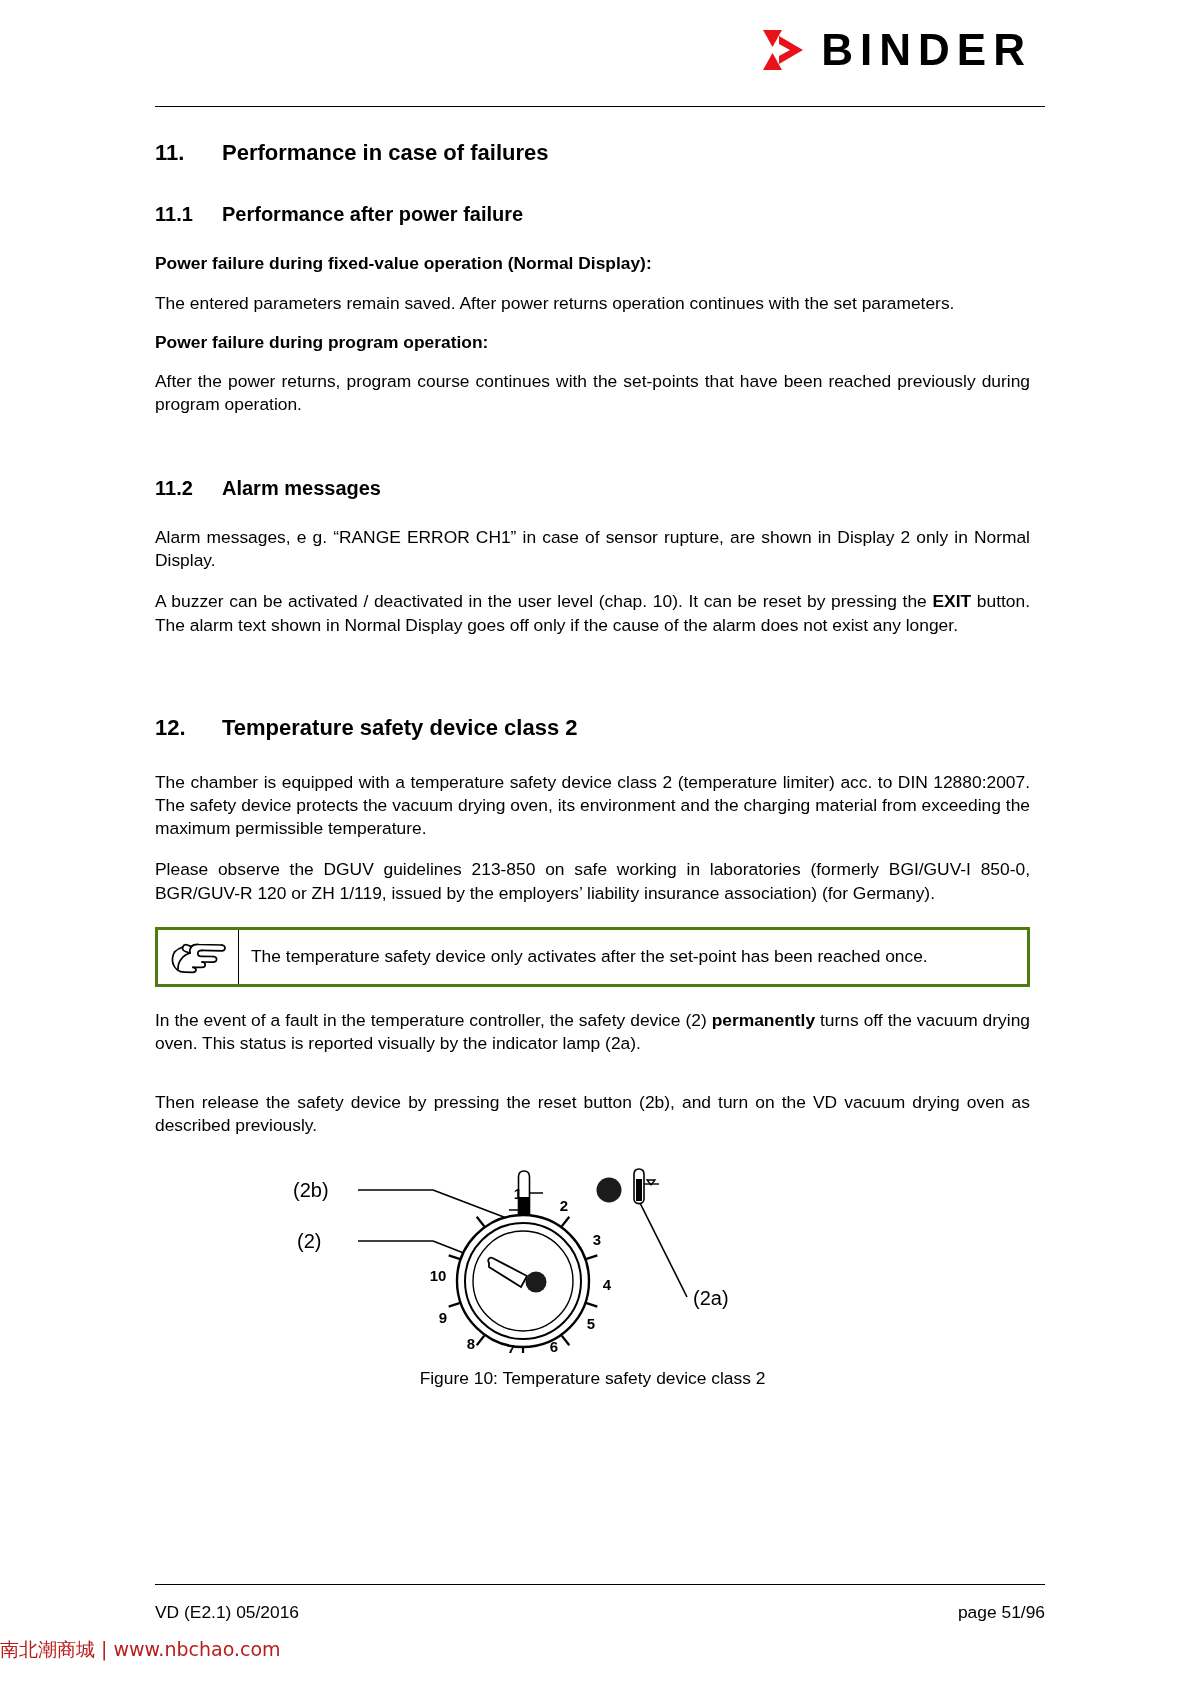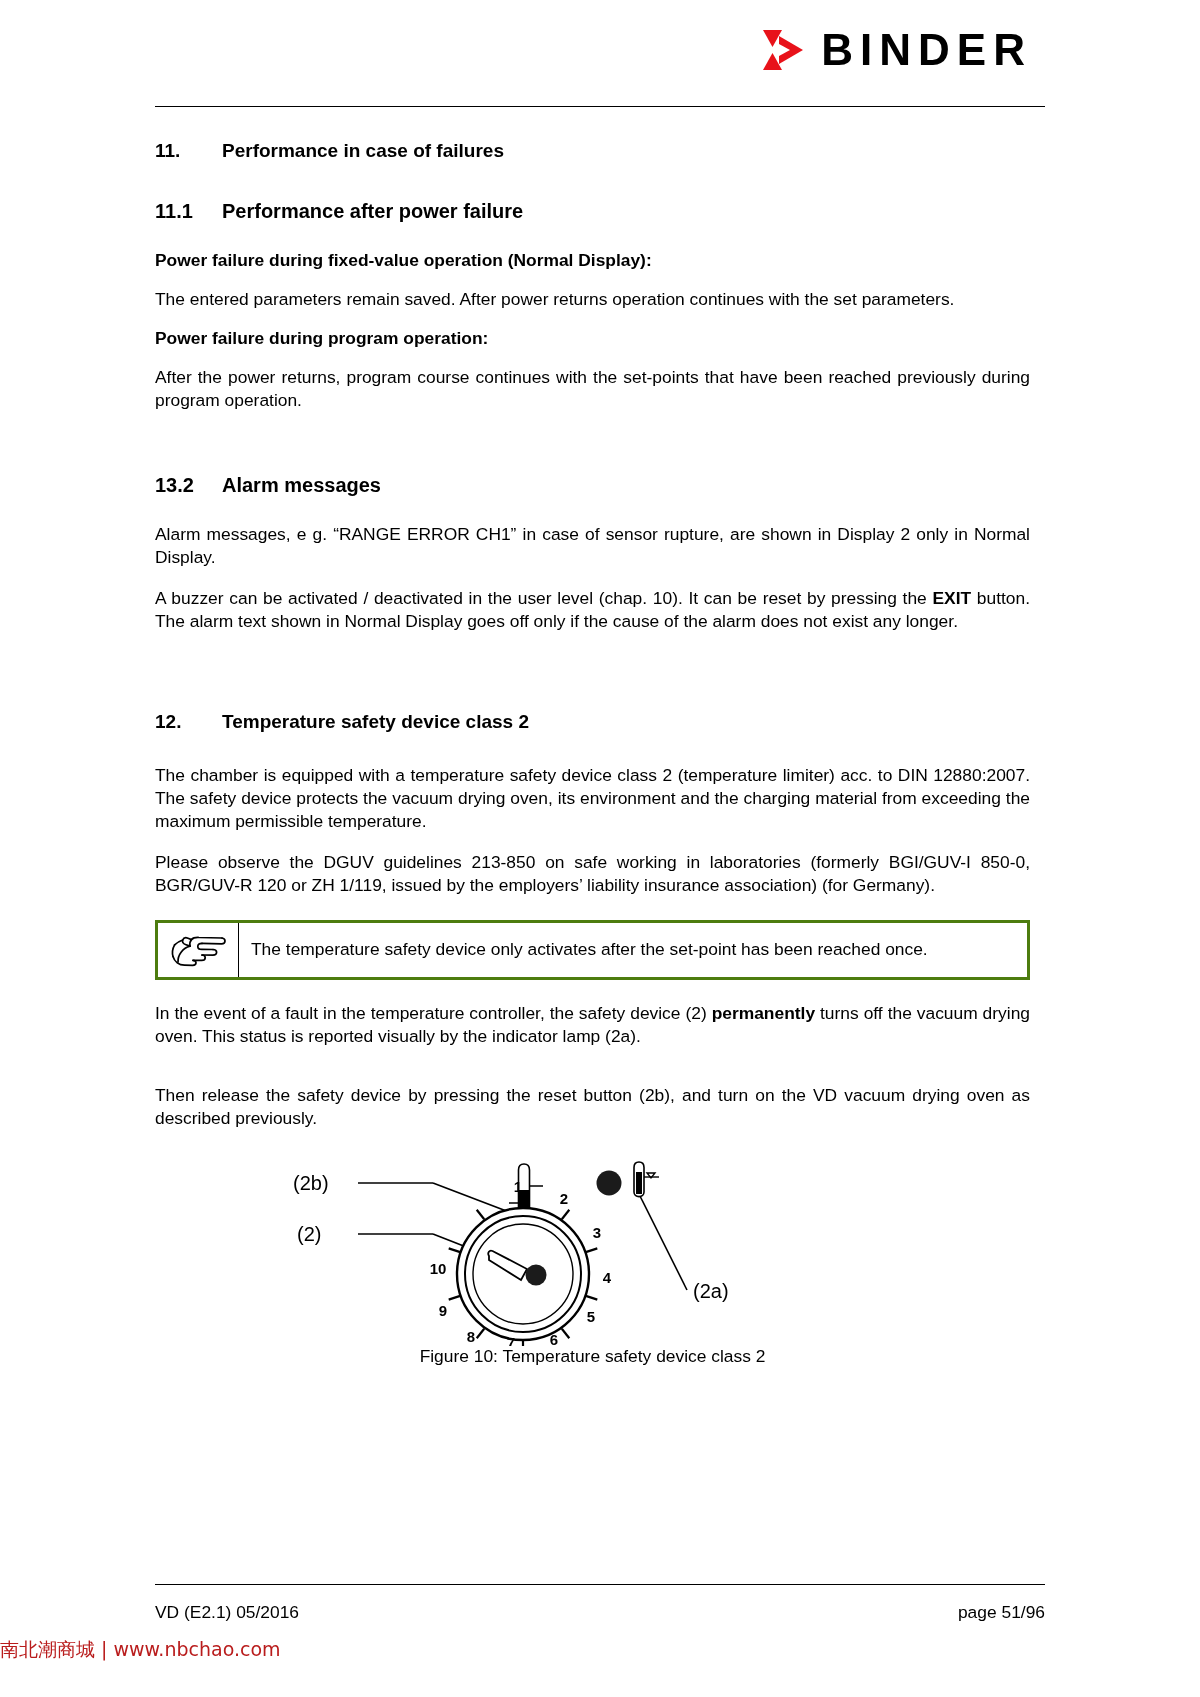--- a/index.html
+++ b/index.html
@@ -63,21 +63,21 @@
 
   
   .content {
     position: absolute;
     left: 155px;
     top: 140px;
     width: 875px;
   }
 
   h1.chapter {
-    font-size: 19px;
+    font-size: 22px;
     font-weight: bold;
     margin: 0;
     padding: 0;
     line-height: 1.2;
     display: flex;
   }
   h1.chapter .num {
     width: 67px;
     flex: none;
   }
@@ -144,21 +144,21 @@
 
   
   .figure-wrap {
     width: 875px;
     display: flex;
     flex-direction: column;
     align-items: center;
   }
   .figure-caption {
     font-size: 17.4px;
-    margin-top: 0;
+    margin-top: 15px;
     text-align: center;
   }
 
   
   .footer-rule {
     position: absolute;
     left: 155px;
     right: 155px;
     bottom: 112px;
     border-top: 1px solid #000000;
@@ -223,21 +223,21 @@
     <div class="sp-16"></div>
     <p class="body nojust">The entered parameters remain saved. After power returns operation continues with the set parameters.</p>
     <div class="sp-16"></div>
     <p class="lead">Power failure during program operation:</p>
     <div class="sp-16"></div>
     <p class="body">After the power returns, program course continues with the set-points that have been reached previously during program operation.</p>
 
     <div class="sp-60"></div>
 
     <h2 class="section">
-      <span class="num">13.2</span>
+      <span class="num">11.2</span>
       <span>Alarm messages</span>
     </h2>
 
     <div class="sp-26"></div>
 
     <p class="body">Alarm messages, e g. “RANGE ERROR CH1” in case of sensor rupture, are shown in Display 2 only in Normal Display.</p>
     <div class="sp-18"></div>
     <p class="body"><span>A buzzer can be activated / deactivated in the user level (chap. 10). It can be reset by pressing the </span><b>EXIT</b><span> button. The alarm text shown in Normal Display goes off only if the cause of the alarm does not exist any longer.</span></p>
 
     <div class="sp-60"></div>

